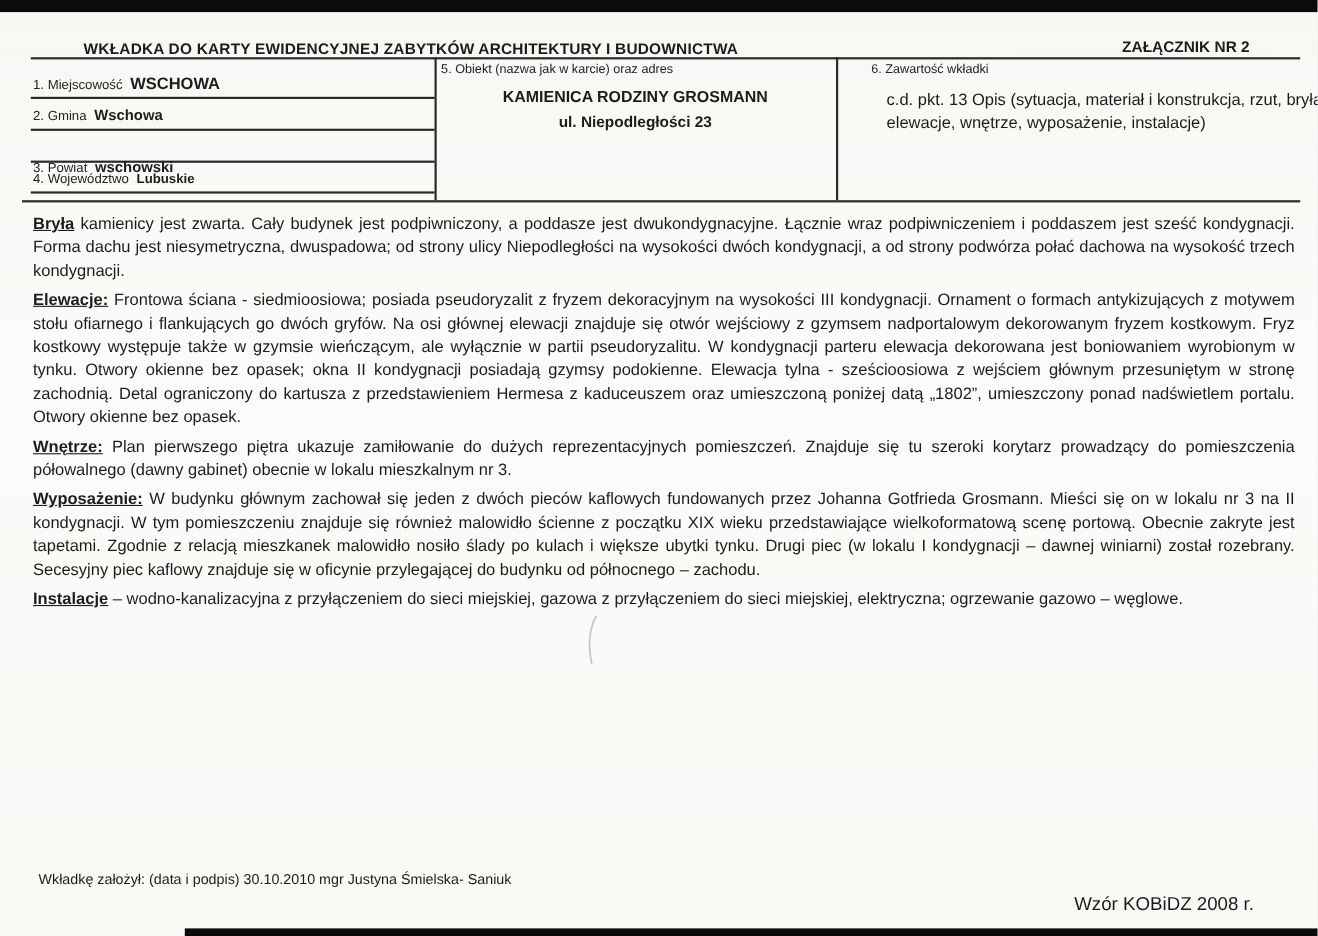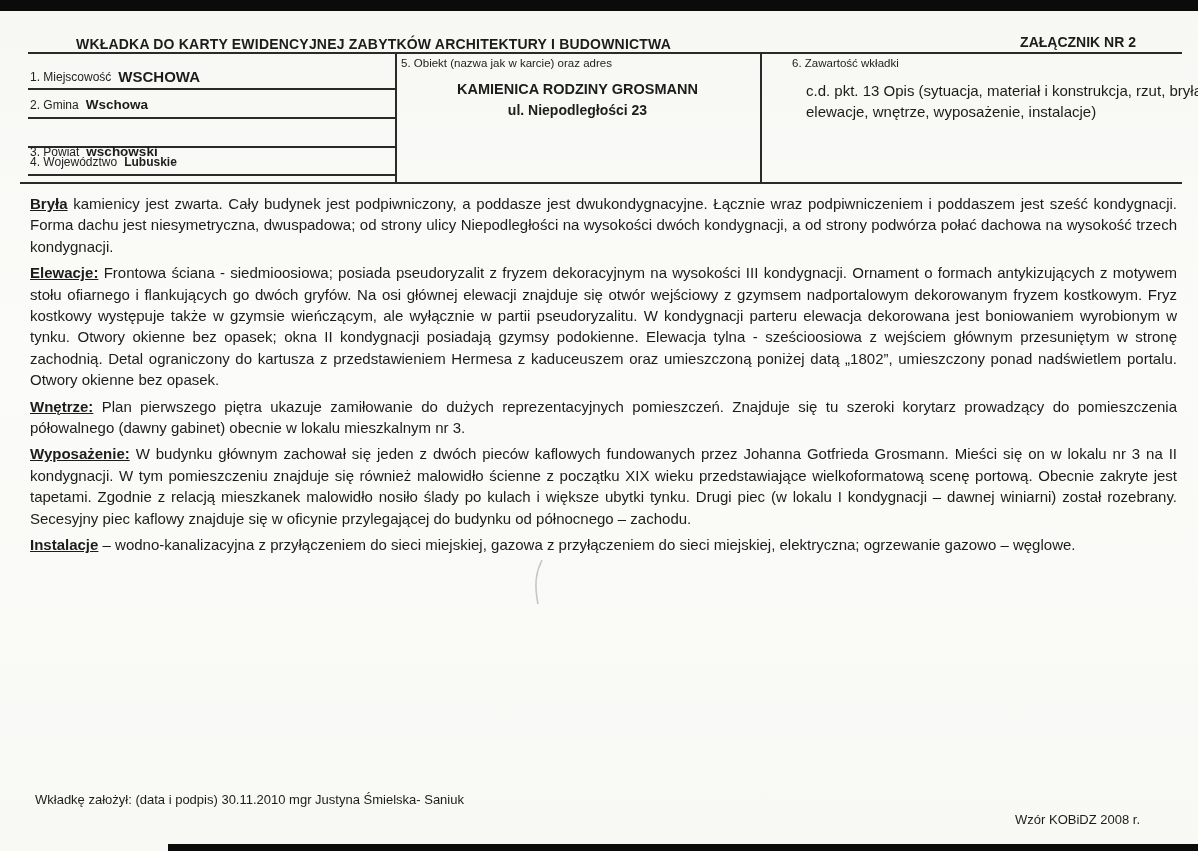--- a/index.html
+++ b/index.html
@@ -65,21 +65,21 @@
   }
   .body-text p { margin: 5px; }
   .lead { font-weight: bold; text-decoration: underline; }
 
   .footer-left {
     position: absolute; left: 35px; top: 792px;
     font-size: 13px;
   }
   .footer-right {
     position: absolute; right: 58px; top: 812px;
-    font-size: 13px;
+    font-size: 17px;
   }
 
   .scan-artifact {
     position: absolute; left: 528px; top: 558px;
     opacity: 0.45;
   }
 </style>
 </head>
 <body>
 
@@ -129,16 +129,16 @@
     <p><span class="lead">Elewacje:</span><span> Frontowa ściana - siedmioosiowa; posiada pseudoryzalit z fryzem dekoracyjnym na wysokości III kondygnacji. Ornament o formach antykizujących z motywem stołu ofiarnego i flankujących go dwóch gryfów. Na osi głównej elewacji znajduje się otwór wejściowy z gzymsem nadportalowym dekorowanym fryzem kostkowym. Fryz kostkowy występuje także w gzymsie wieńczącym, ale wyłącznie w partii pseudoryzalitu. W kondygnacji parteru elewacja dekorowana jest boniowaniem wyrobionym w tynku. Otwory okienne bez opasek; okna II kondygnacji posiadają gzymsy podokienne. Elewacja tylna - sześcioosiowa z wejściem głównym przesuniętym w stronę zachodnią. Detal ograniczony do kartusza z przedstawieniem Hermesa z kaduceuszem oraz umieszczoną poniżej datą „1802”, umieszczony ponad nadświetlem portalu. Otwory okienne bez opasek.</span></p>
     <p><span class="lead">Wnętrze:</span><span> Plan pierwszego piętra ukazuje zamiłowanie do dużych reprezentacyjnych pomieszczeń.  Znajduje się tu szeroki korytarz prowadzący do pomieszczenia półowalnego (dawny gabinet) obecnie w lokalu mieszkalnym nr 3.</span></p>
     <p><span class="lead">Wyposażenie:</span><span> W budynku głównym zachował się jeden z dwóch pieców kaflowych fundowanych przez Johanna Gotfrieda Grosmann. Mieści się on w lokalu nr 3 na II kondygnacji. W tym pomieszczeniu znajduje się również malowidło ścienne z początku XIX wieku przedstawiające wielkoformatową scenę portową. Obecnie zakryte jest tapetami. Zgodnie z relacją mieszkanek malowidło nosiło ślady po kulach i większe ubytki tynku. Drugi piec (w lokalu I kondygnacji – dawnej winiarni) został rozebrany. Secesyjny piec kaflowy znajduje się w oficynie przylegającej do budynku od północnego – zachodu.</span></p>
     <p><span class="lead">Instalacje</span><span> – wodno-kanalizacyjna z przyłączeniem do sieci miejskiej, gazowa z przyłączeniem do sieci miejskiej, elektryczna; ogrzewanie gazowo – węglowe.</span></p>
   </div>
 
   <svg class="scan-artifact" width="24" height="48" viewBox="0 0 24 48">
     <path d="M14 2 C 8 14, 6 26, 10 46" stroke="#8a8a8a" stroke-width="1.6" fill="none"></path>
   </svg>
 
-  <div class="footer-left">Wkładkę założył: (data i podpis) 30.11.2010  mgr Justyna Śmielska- Saniuk</div>
+  <div class="footer-left">Wkładkę założył: (data i podpis) 30.10.2010  mgr Justyna Śmielska- Saniuk</div>
   <div class="footer-right">Wzór KOBiDZ 2008 r.</div>
 
 </div>
 
 </body></html>

